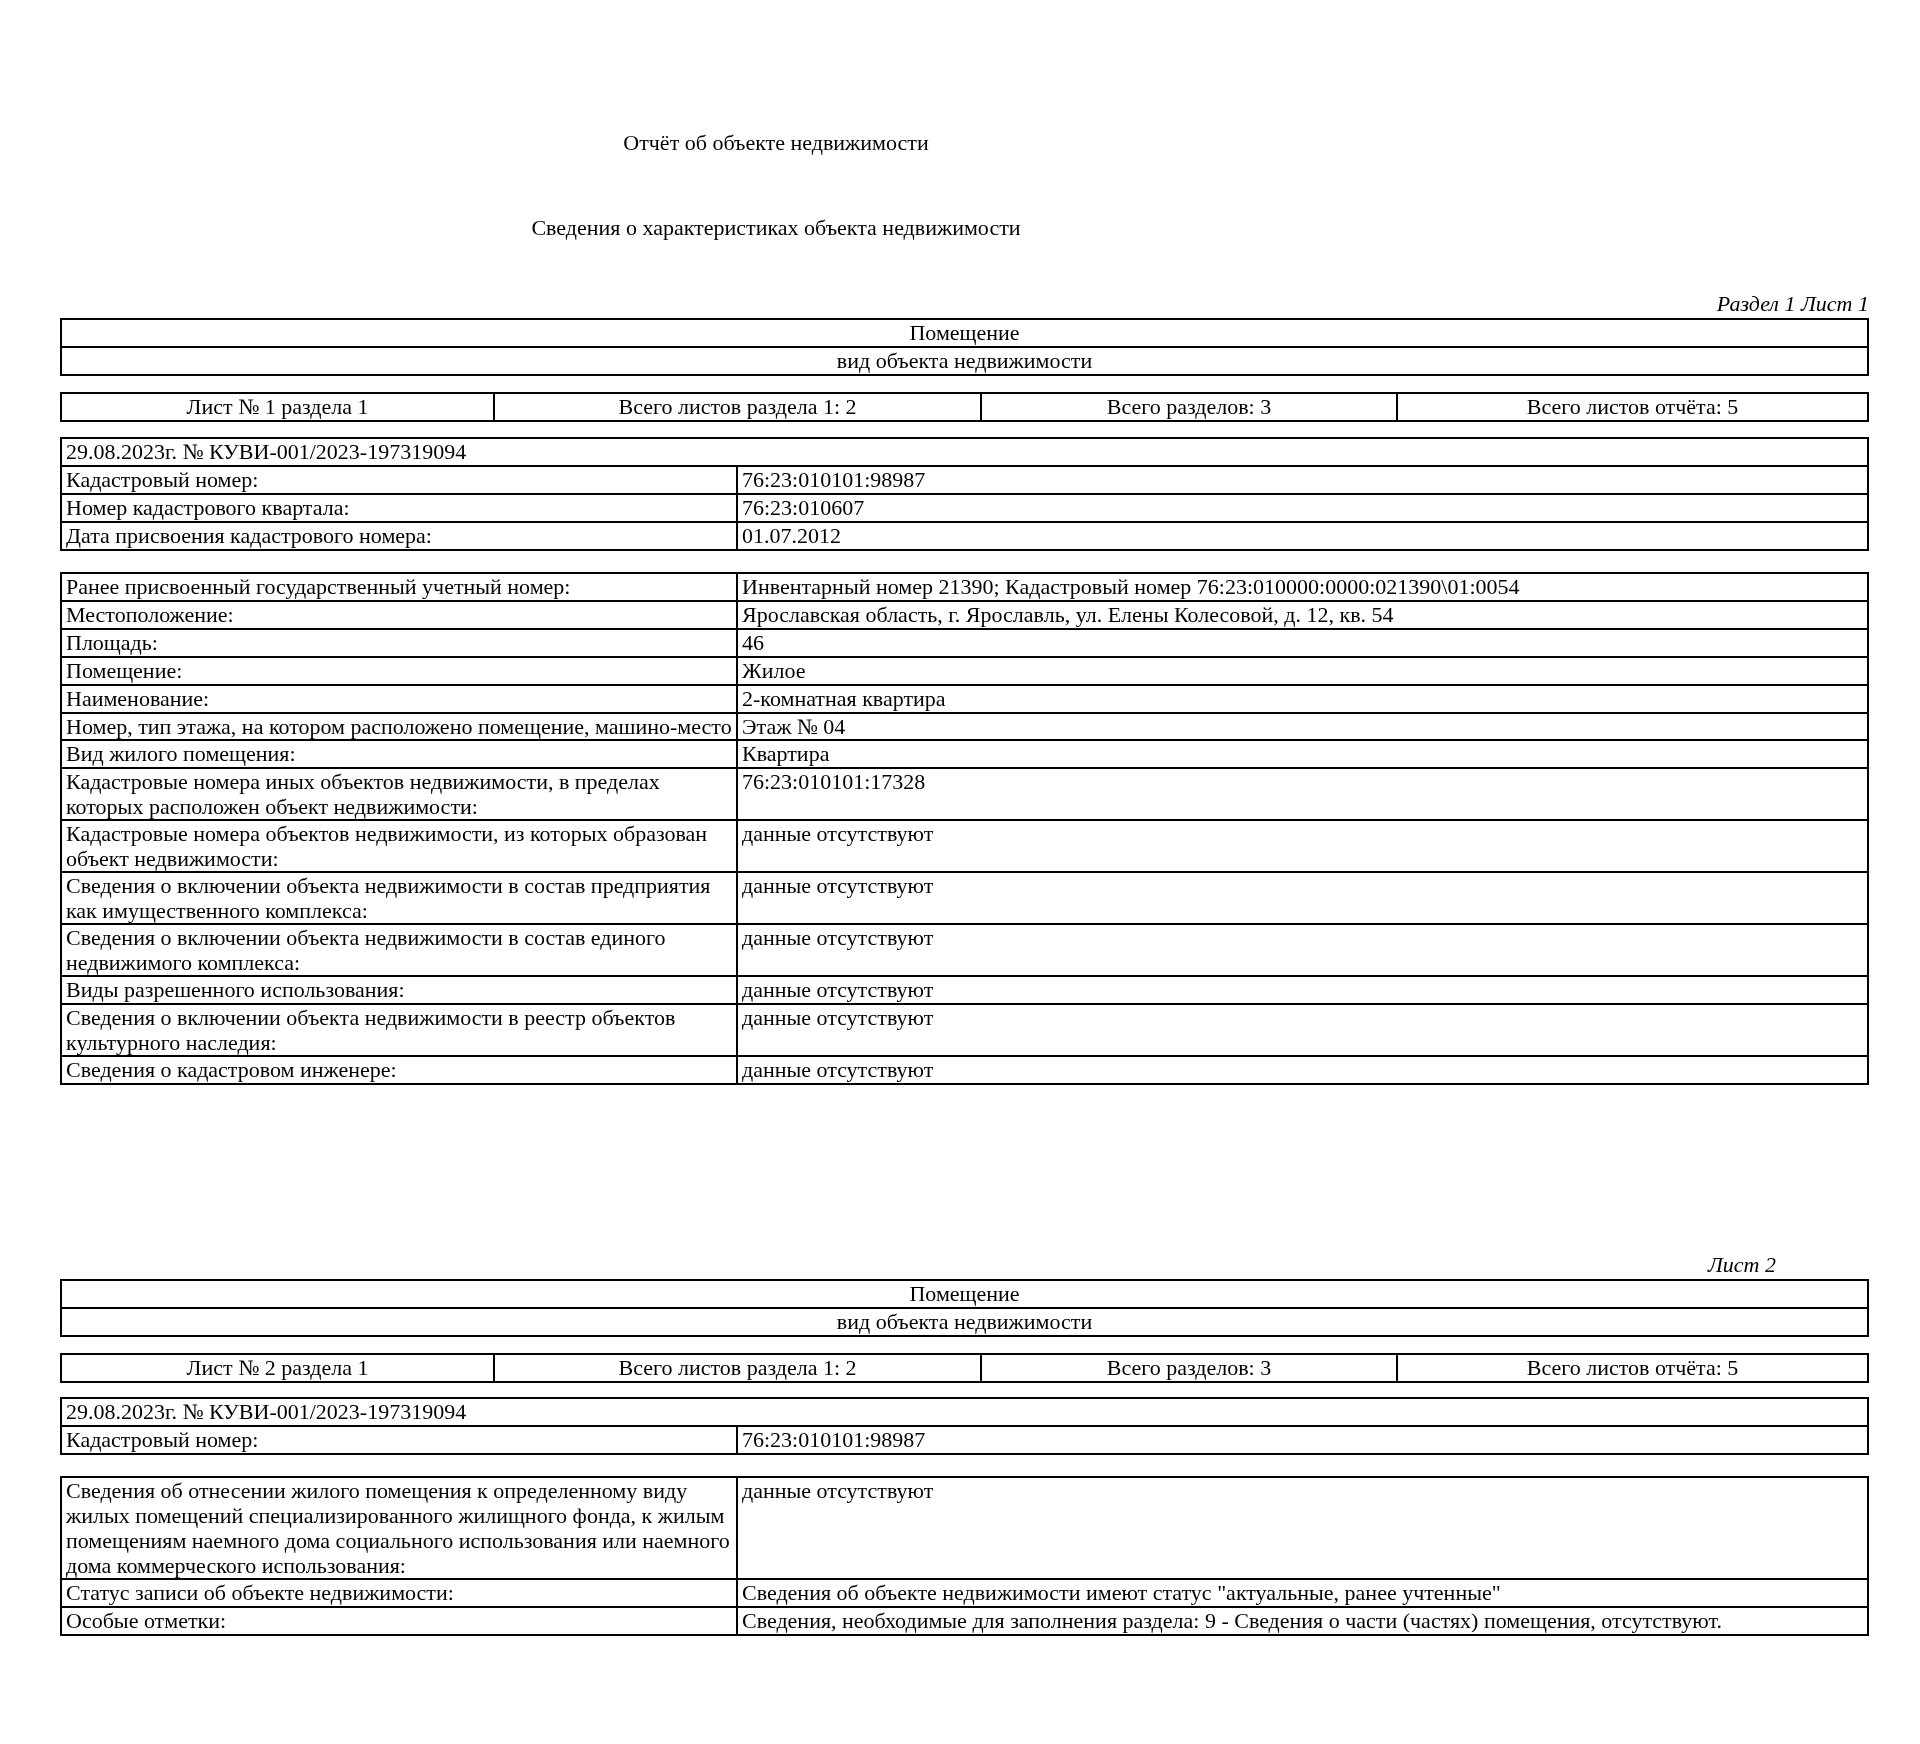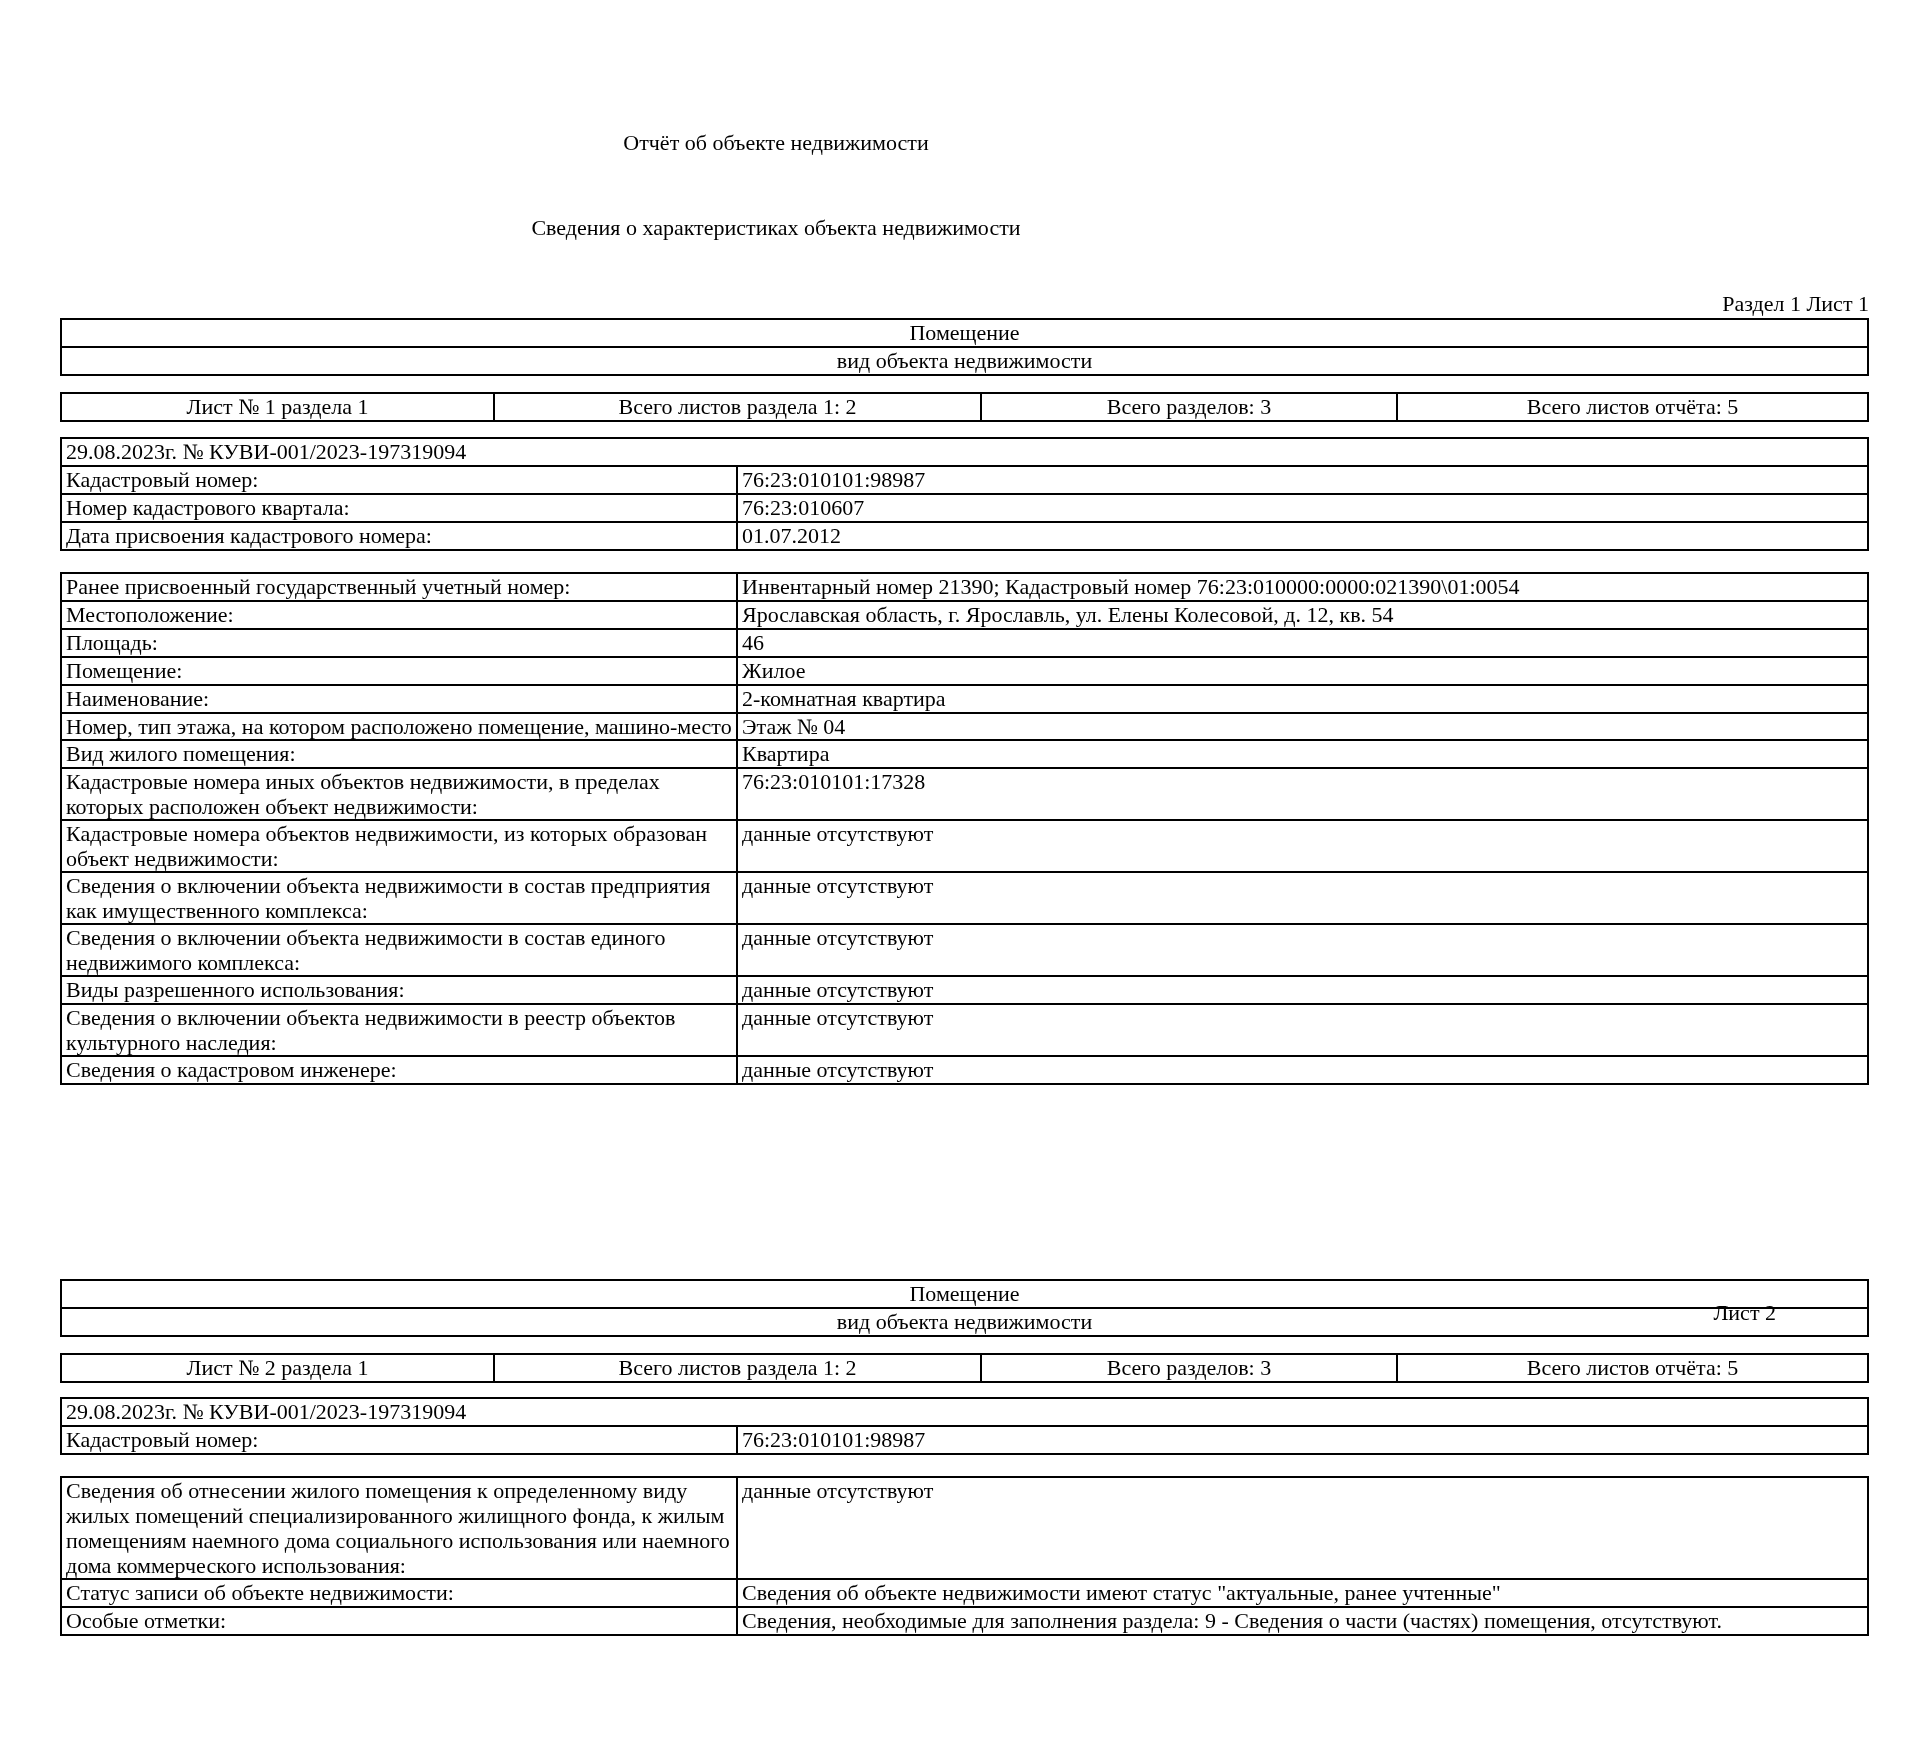--- a/index.html
+++ b/index.html
@@ -1,18 +1,18 @@
 <!DOCTYPE html>
 <html><head>
 <meta charset="utf-8">
 <style>
   html, body { margin:0; padding:0; background:#ffffff; }
   body { width:1920px; height:1744px; position:relative; font-family:"Liberation Serif", serif; color:#000; font-size:22px; }
   .title { position:absolute; left:0; width:1552px; text-align:center; line-height:26px; }
-  .sheet-label { position:absolute; line-height:26px; text-align:right; }
+  .sheet-label { position:absolute; line-height:26px; text-align:right;font-style:italic; }
   table { position:absolute; left:60px; width:1809px; border-collapse:collapse; table-layout:fixed; }
   td { border:2.5px solid #000; padding:0 4px; line-height:25px; vertical-align:top; font-size:22px; overflow:hidden; }
   td.c { text-align:center; }
   tr.h31 td { height:26px; }
   .col-l { width:676px; }
 </style>
 </head>
 <body>
 
 <div class="title" style="top:130px">Отчёт об объекте недвижимости</div>
@@ -124,21 +124,21 @@
         <td>Сведения о включении объекта недвижимости в реестр объектов культурного наследия:</td>
         <td>данные отсутствуют</td>
       </tr>
   <tr class="h31">
         <td>Сведения о кадастровом инженере:</td>
         <td>данные отсутствуют</td>
       </tr>
 </tbody>
   </table>
 
-<div class="sheet-label" style="top:1252px; right:144px;margin-top:48px;">Лист 2</div>
+<div class="sheet-label" style="top:1252px; right:144px;">Лист 2</div>
 
 <table style="top:1279px">
   <tbody>
       <tr class="h31">
         <td class="c">Помещение</td>
       </tr>
   <tr class="h31">
         <td class="c">вид объекта недвижимости</td>
       </tr>
 </tbody>

